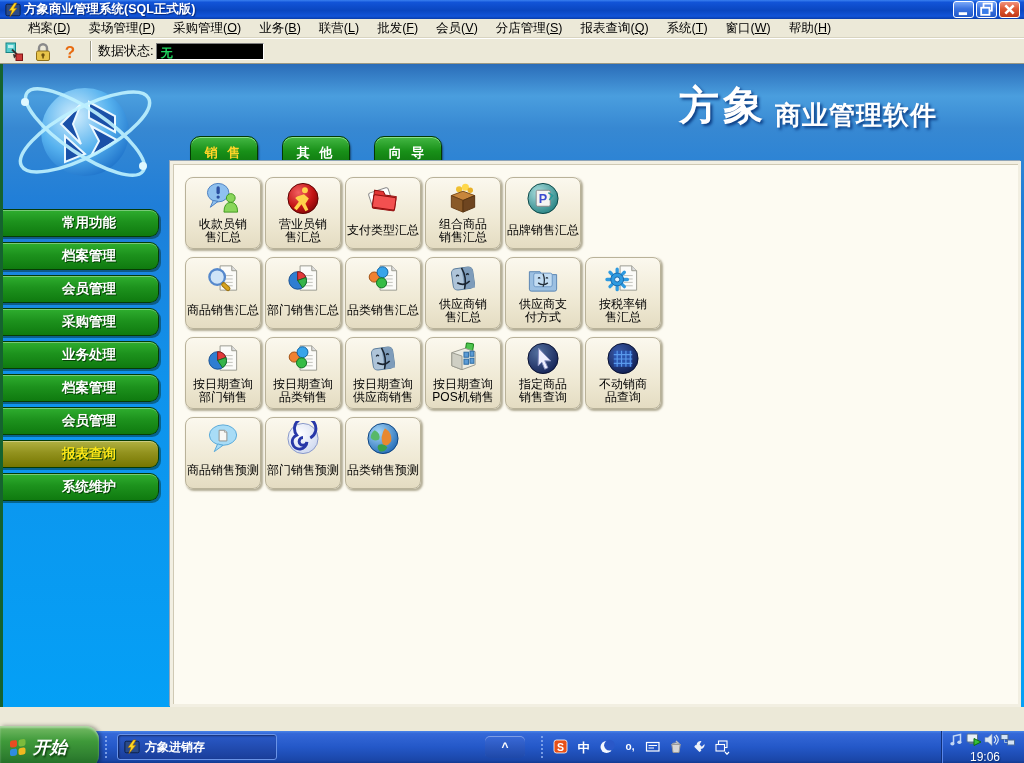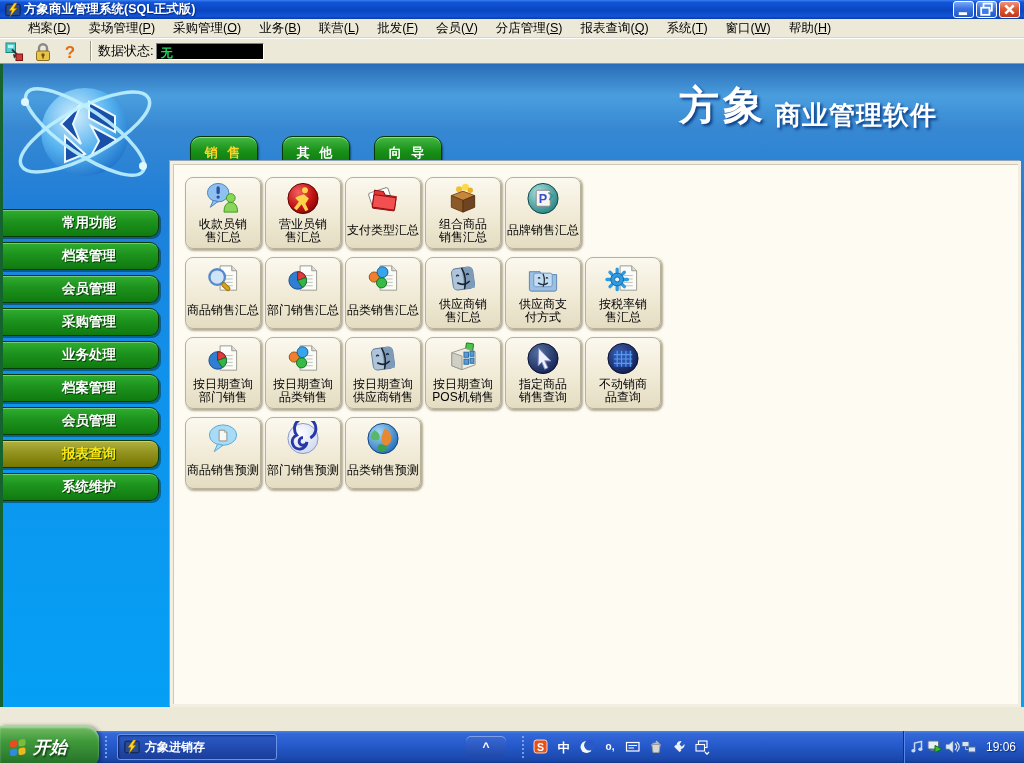--- a/index.html
+++ b/index.html
@@ -93,21 +93,21 @@
     background:linear-gradient(180deg,#2a5ac8 0%,#1a3e9a 100%);
     box-shadow:inset 1px 1px 2px rgba(0,0,20,.5);display:flex;align-items:center;gap:5px;padding:0 6px;cursor:pointer;}
   .taskbtn .tktext{color:#fff;font-size:12px;white-space:nowrap;font-weight:bold;}
   .spacer{flex:1;}
   .chevbtn{width:40px;height:22px;border-radius:5px;background:linear-gradient(180deg,#3a6ad8,#1e48a8);
     box-shadow:inset 0 1px 0 rgba(255,255,255,.35);display:flex;align-items:center;justify-content:center;cursor:pointer;margin-right:10px;}
   .chevbtn span{color:#fff;font-size:12px;font-weight:bold;line-height:10px;}
   .qlicon{width:17px;height:17px;margin:0 3px;display:flex;align-items:center;justify-content:center;cursor:pointer;}
   .qlicon svg{width:16px;height:16px;}
   .tray{height:32px;display:flex;align-items:center;border-left:1px solid #10307a;
-    box-shadow:inset 1px 0 0 #5a86e8;padding:0 8px 0 6px;gap:2px;}
+    box-shadow:inset 1px 0 0 #5a86e8;padding:0 8px 0 6px;gap:2px;flex-direction:column;}
   .trayicon{width:17px;height:17px;display:flex;align-items:center;justify-content:center;cursor:pointer;}
   .trayicon svg{width:16px;height:16px;}
   .clock{color:#fff;font-size:12px;margin-left:6px;text-shadow:1px 1px 1px #082a70;}
 </style>
 </head>
 <body>
 
 <div class="screen">
 
   <div class="titlebar">

